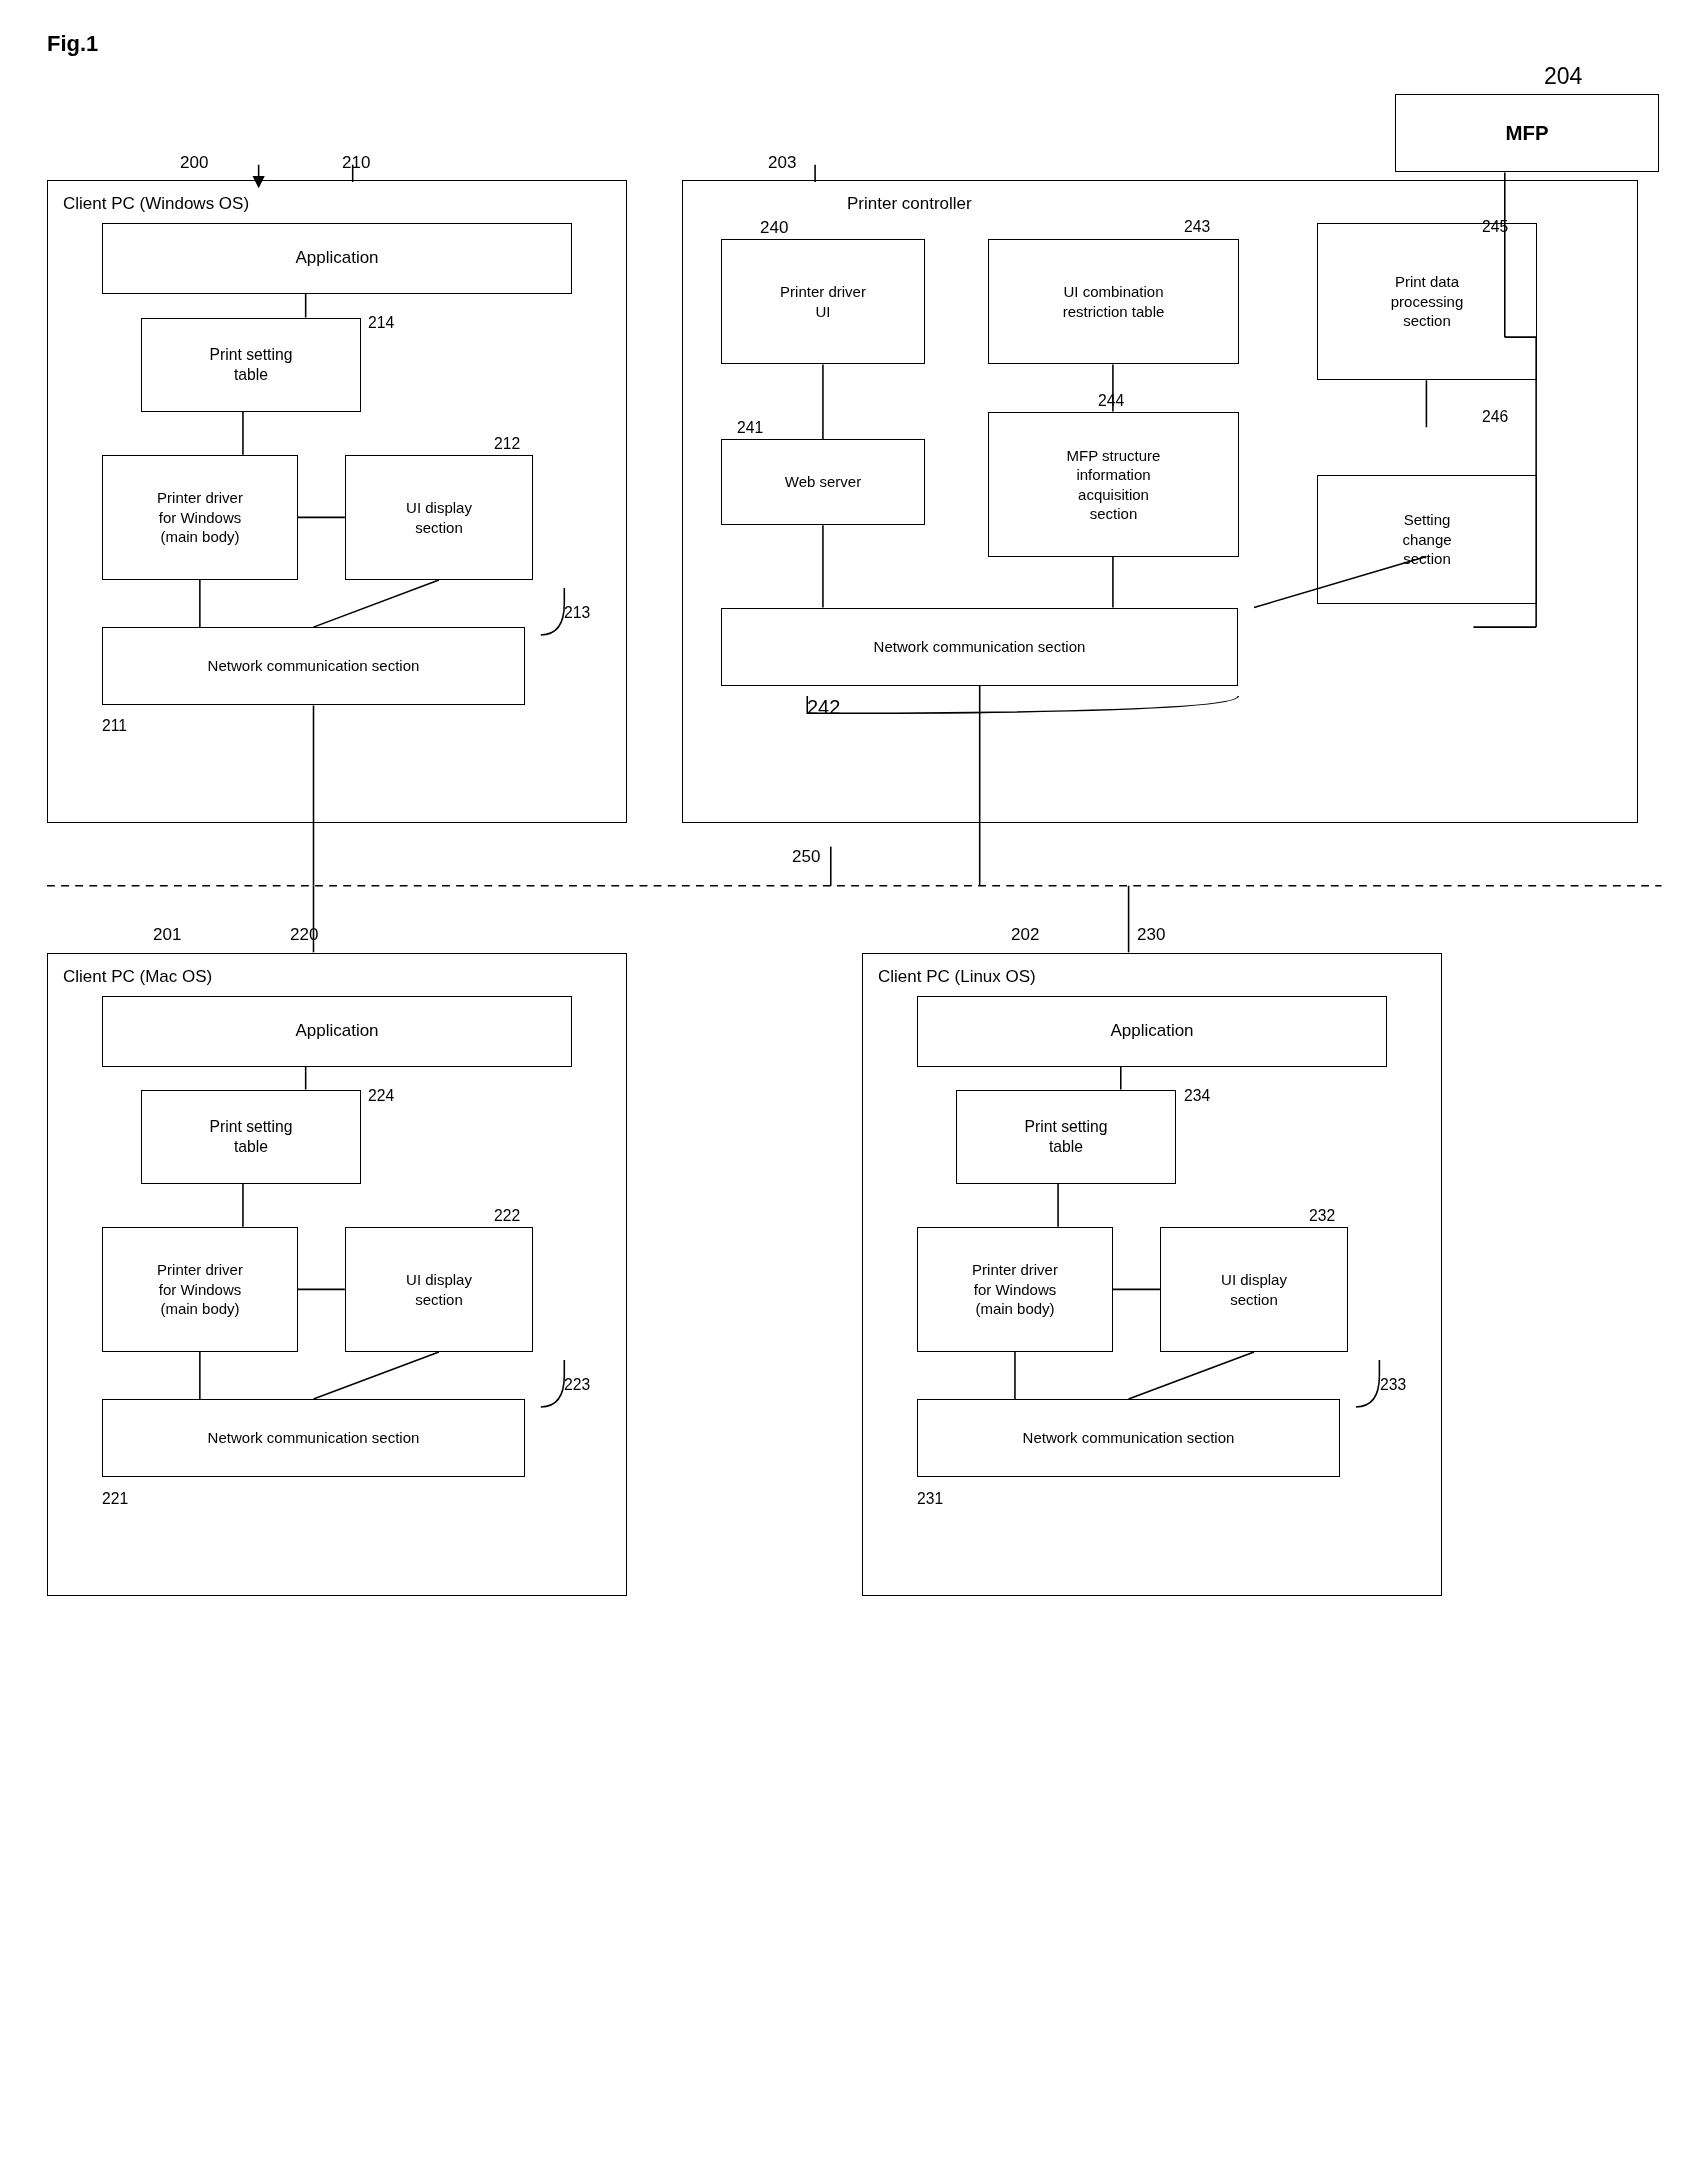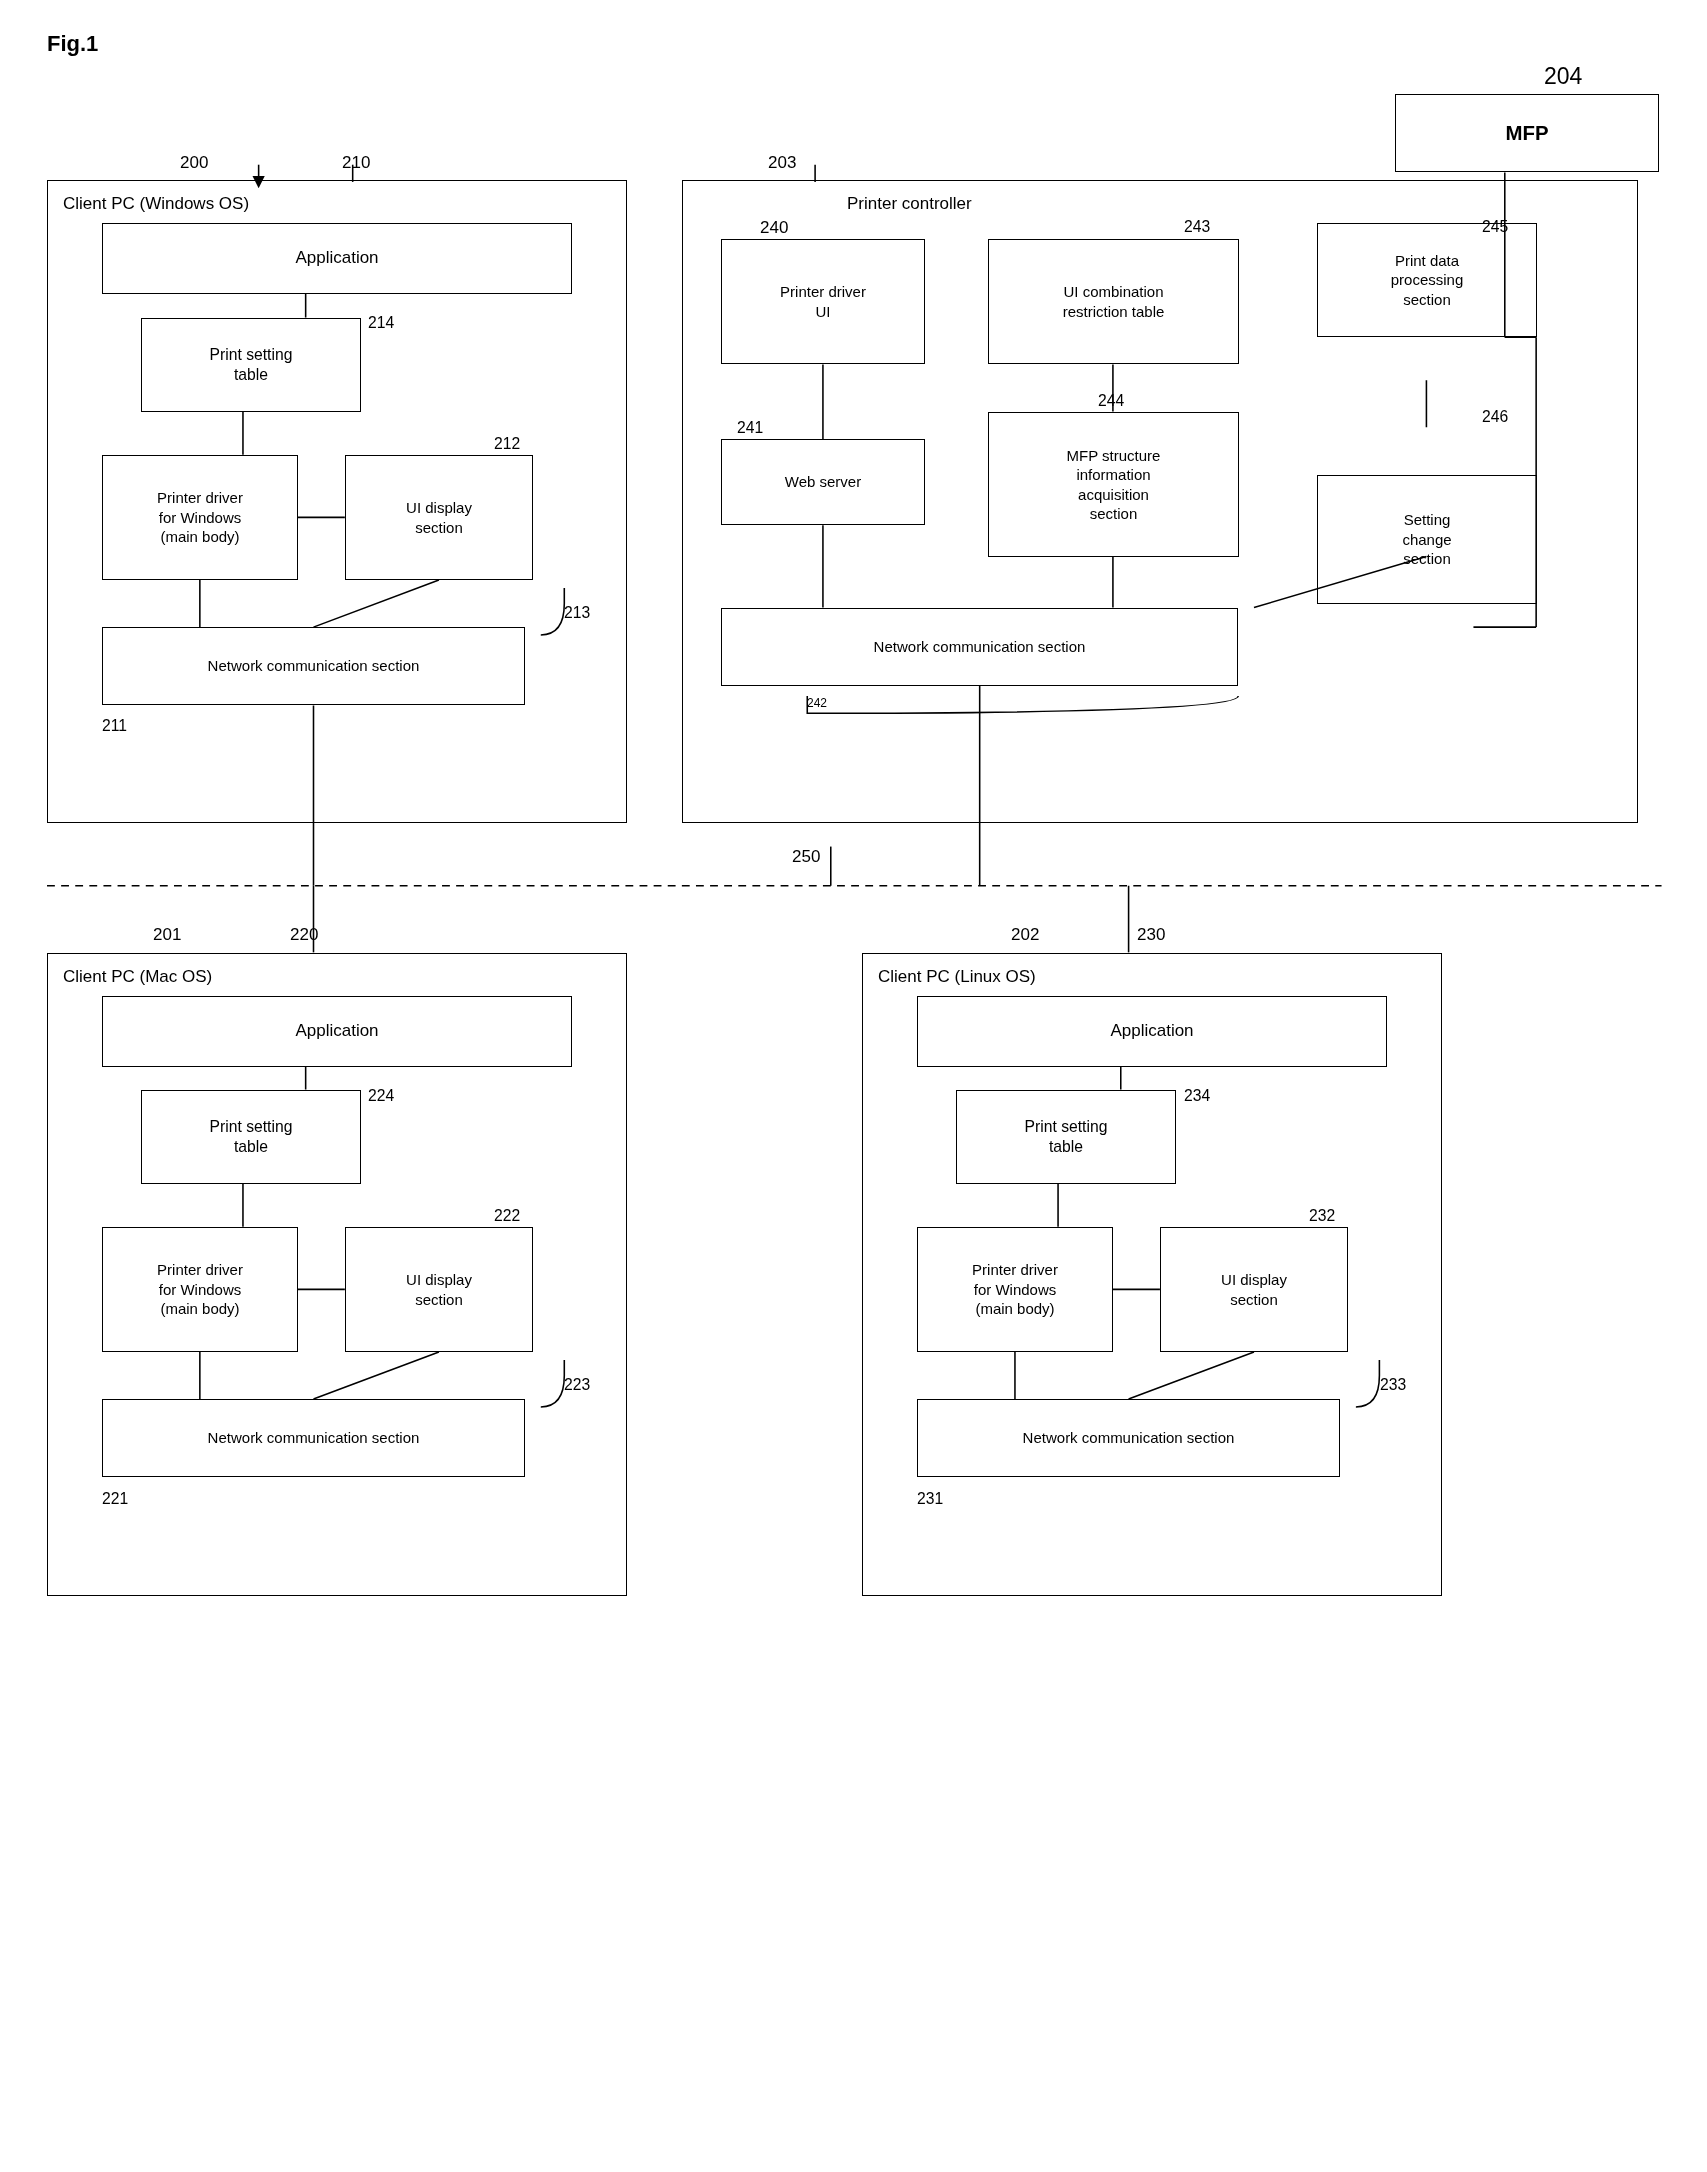--- a/index.html
+++ b/index.html
@@ -146,21 +146,21 @@
 
 <div class="box" style="left:988px; top:239px; width:251px; height:125px; font-size:15px;">
   <span style="white-space:pre-line;">UI combination
 restriction table</span>
 </div>
 
 <div class="label-outside" style="left:1184px; top:218px; font-size:15.7px;">
   <span>243</span>
 </div>
 
-<div class="box" style="left:1317px; top:223px; width:220px; height:114px; font-size:15px;">
+<div class="box" style="left:1317px; top:223px; width:220px; height:157px; font-size:15px;">
   <span style="white-space:pre-line;">Print data
 processing
 section</span>
 </div>
 
 <div class="label-outside" style="left:1482px; top:218px; font-size:15.7px;">
   <span>245</span>
 </div>
 
 <div class="box" style="left:721px; top:439px; width:204px; height:86px; font-size:15px;">
@@ -190,21 +190,21 @@
 
 <div class="label-outside" style="left:1482px; top:408px; font-size:15.7px;">
   <span>246</span>
 </div>
 
 <div class="box" style="left:721px; top:608px; width:517px; height:78px; font-size:15px;">
   <span>Network communication
 section</span>
 </div>
 
-<div class="label-outside" style="left:807px; top:696px; font-size:12px;text-align:right;">
+<div class="label-outside" style="left:807px; top:696px; font-size:20px;text-align:right;">
   <span>242</span>
 </div>
 
 <div class="label-outside" style="left:792px; top:847px; font-size:17px;">
   <span>250</span>
 </div>
 
 <div class="box-outer" style="left:47px; top:953px; width:580px; height:643px;">
 </div>
 

